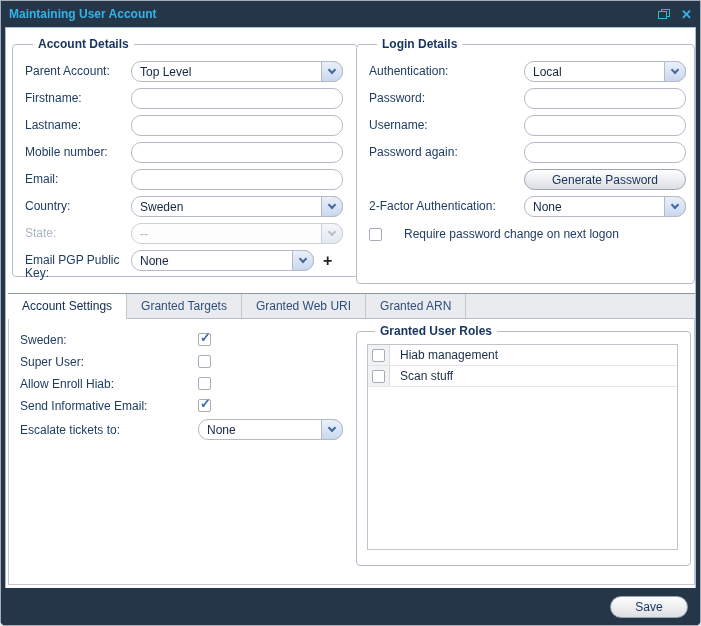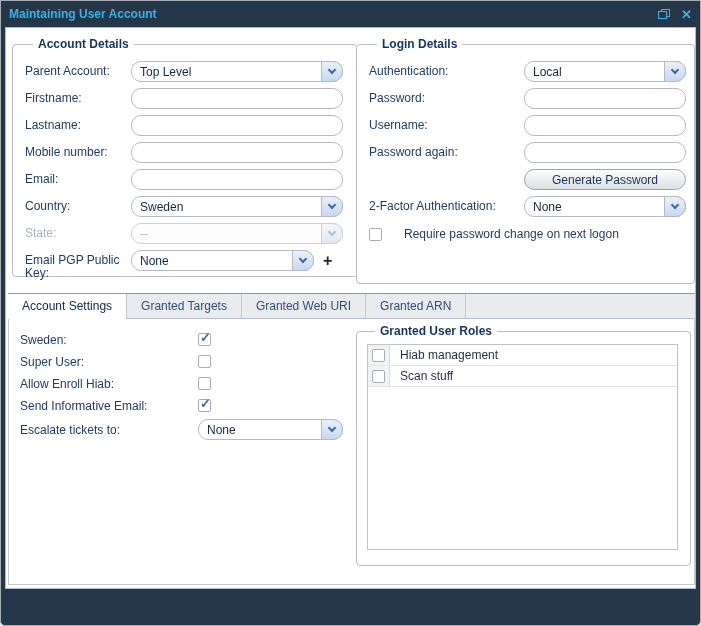--- a/index.html
+++ b/index.html
@@ -272,14 +272,17 @@
               </span>
               <span class="role-label">Scan stuff</span>
             </div>
           </div>
         </fieldset>
 
       </div>
     </div>
   </div>
 
+  <div class="footer">
+    <span class="btn save-btn">Save</span>
+  </div>
 
 </div>
 
 </body></html>

